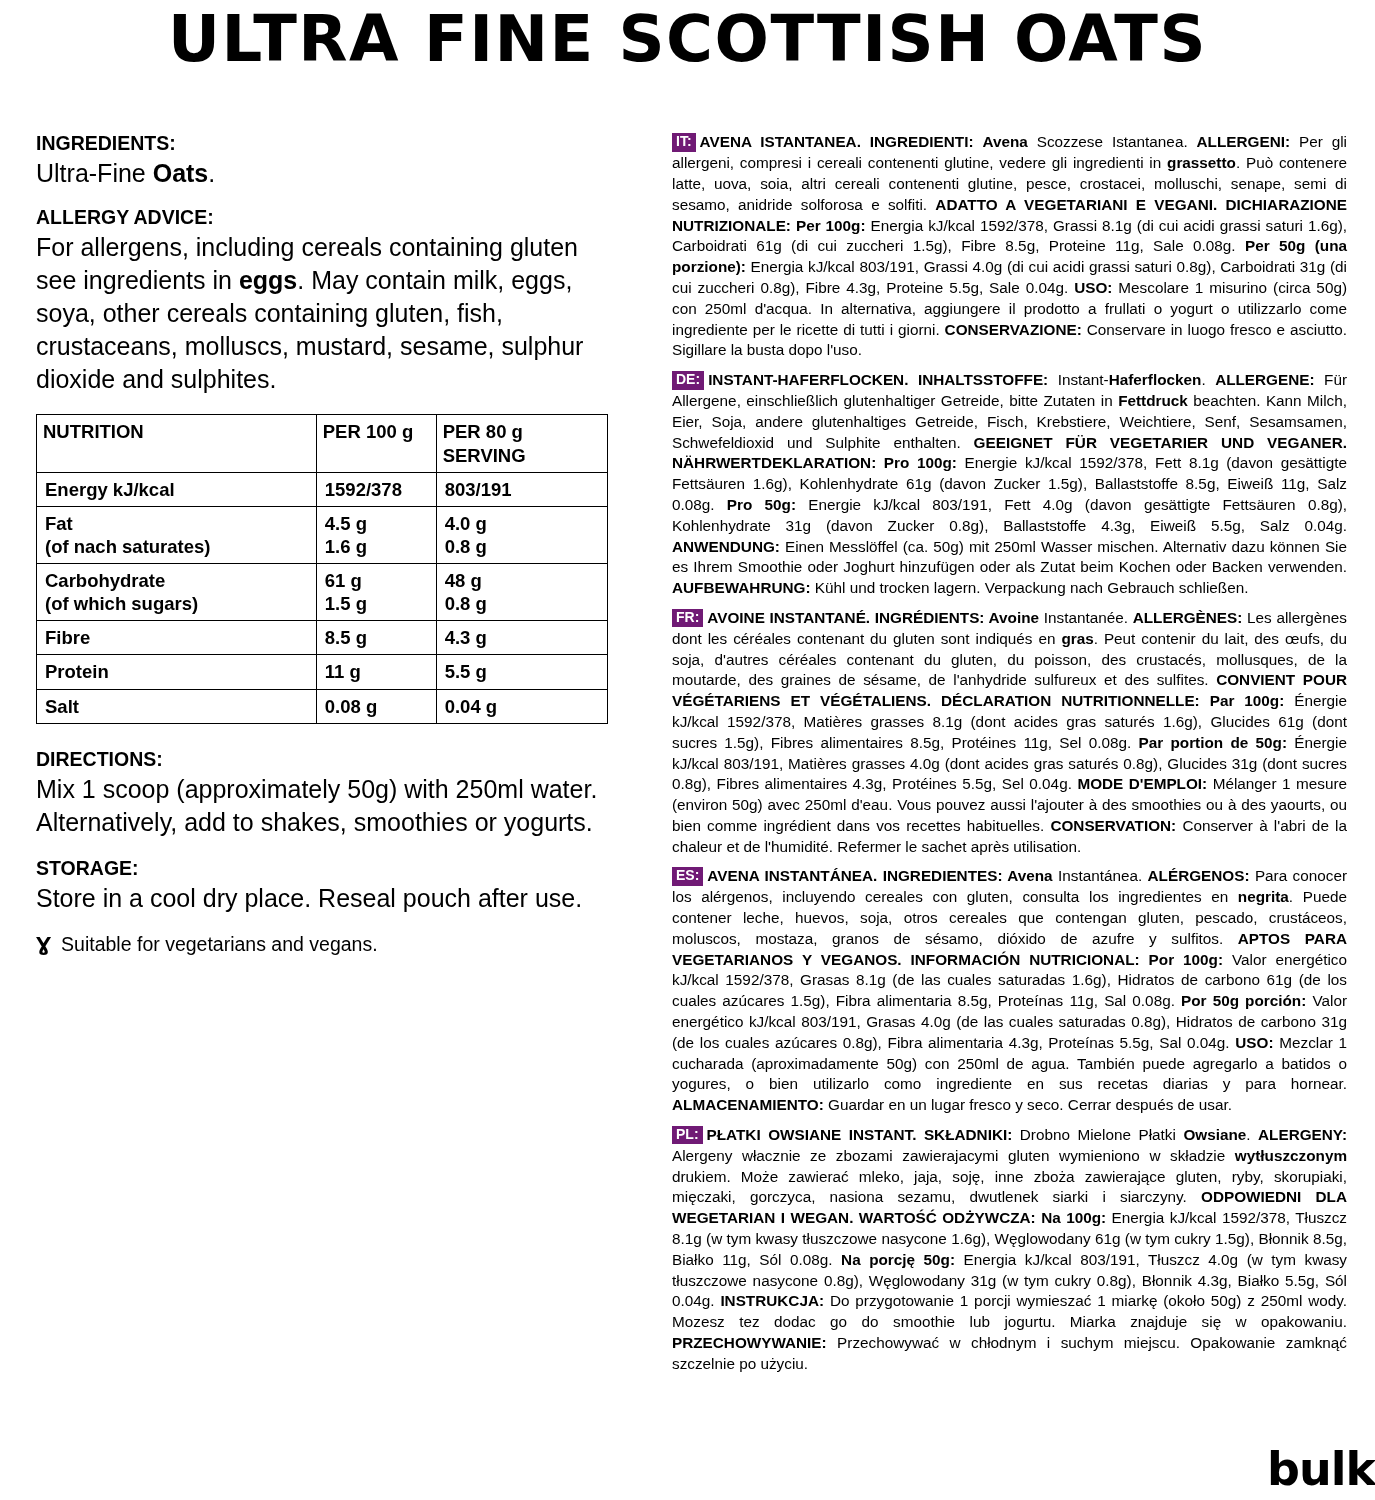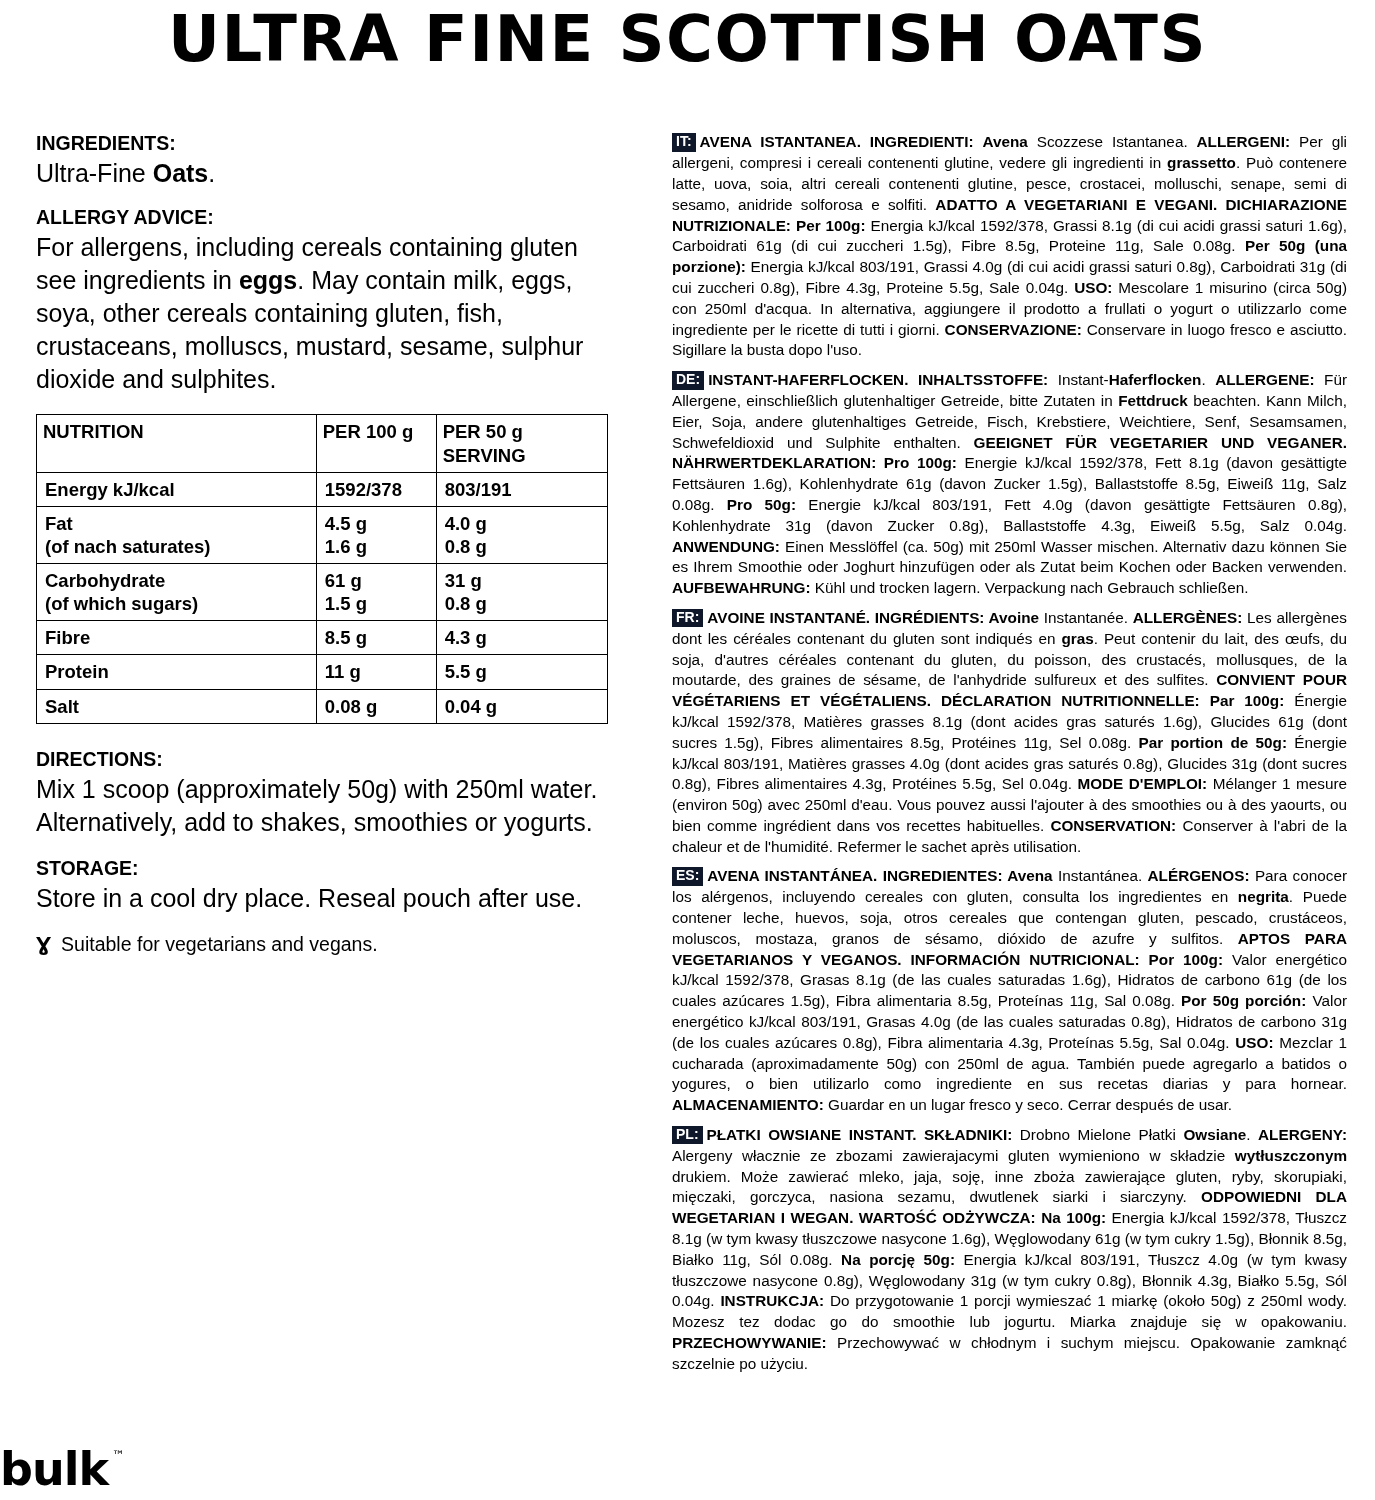--- a/index.html
+++ b/index.html
@@ -103,36 +103,36 @@
 
   
   .lang-block {
     font-size: 15.3px;
     line-height: 1.36;
     text-align: justify;
     margin-bottom: 9px;
   }
   .lang-tag {
     display: inline-block;
-    background: #0f172a;
+    background: #701a75;
     color: #fff;
     font-weight: bold;
     font-size: 14px;
     padding: 1px 4px 2px 4px;
     margin-right: 4px;
     line-height: 1.1;
     vertical-align: 1px;
   }
 
   .footer {
     position: absolute;
     left: 0;
-    right: 18px;
+    right: 0;
     bottom: 8px;
-    text-align: left;
+    text-align: right;
   }
   .brand {
     font-family: "DejaVu Sans", sans-serif;
     font-weight: bold;
     font-size: 46px;
     letter-spacing: -1px;
     display: inline-block;
     position: relative;
   }
   .brand .tm {
@@ -162,21 +162,21 @@
       <div class="hdr">ALLERGY ADVICE:</div>
       <div class="body-txt">
         <span>For allergens, including cereals containing gluten see ingredients in </span><b>eggs</b><span>. May contain milk, eggs, soya, other cereals containing gluten, fish, crustaceans, molluscs, mustard, sesame, sulphur dioxide and sulphites.</span>
       </div>
 
       <table class="nutrition">
         <thead>
           <tr>
             <th class="c0">NUTRITION</th>
             <th class="c1">PER 100 g</th>
-            <th class="c2">PER 50 g SERVING</th>
+            <th class="c2">PER 80 g SERVING</th>
           </tr>
         </thead>
         <tbody>
           <tr>
             <td class="c0">
               <span>Energy kJ/kcal</span>
             </td>
             <td class="c1">
               <span>1592/378</span>
             </td>
@@ -201,21 +201,21 @@
           <tr>
             <td class="c0">
               <span>Carbohydrate</span>
               <span class="sub">(of which sugars)</span>
             </td>
             <td class="c1">
               <span>61 g</span>
               <span class="sub">1.5 g</span>
             </td>
             <td class="c2">
-              <span>31 g</span>
+              <span>48 g</span>
               <span class="sub">0.8 g</span>
             </td>
           </tr>
           <tr>
             <td class="c0">
               <span>Fibre</span>
             </td>
             <td class="c1">
               <span>8.5 g</span>
             </td>

